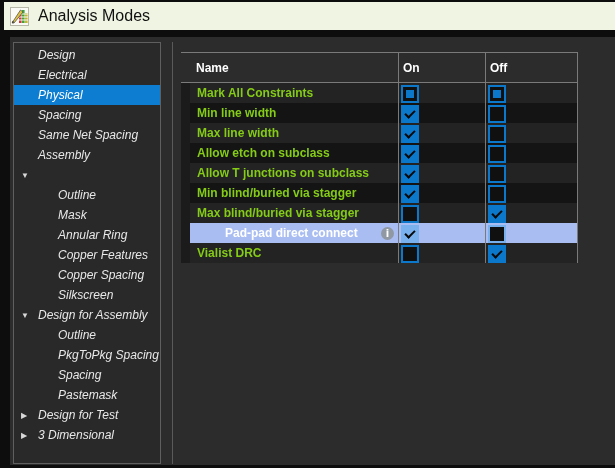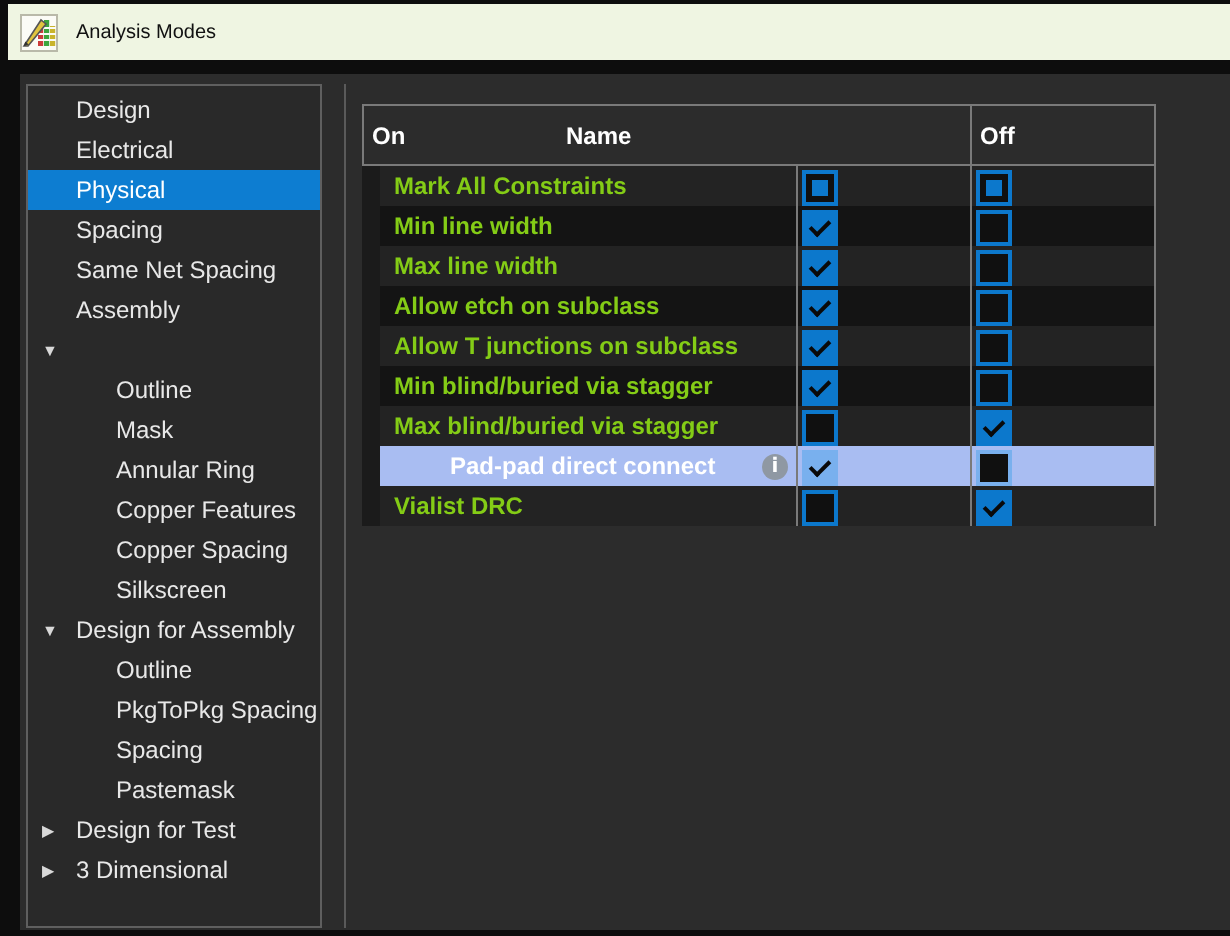--- a/index.html
+++ b/index.html
@@ -9,31 +9,31 @@
     font-family:"Liberation Sans","DejaVu Sans",sans-serif;
     -webkit-font-smoothing:antialiased;
   }
   
   .titlebar{
     position:absolute;top:2px;left:4px;right:0;height:28px;
     background:var(--titlebar_bg,#eff5e2);
     display:flex;align-items:center;padding-left:6px;box-sizing:border-box;
   }
   .titlebar .app-icon{width:19px;height:19px;flex:0 0 auto;}
-  .titlebar .title-text{margin-left:9px;font-size:10px;color:#111;}
+  .titlebar .title-text{margin-left:9px;font-size:16px;color:#111;}
   
   .main{
     position:absolute;top:37px;left:10px;right:0;bottom:3px;
     background:#2c2c2c;
   }
   
   .sidebar{
     position:absolute;left:13px;top:42px;width:148px;bottom:4px;
     background:#292929;border:1px solid #5f5f5f;box-sizing:border-box;
-    padding-top:2px;overflow:hidden;
+    padding-top:2px;overflow:hidden;font-style:italic;
   }
   .tree-item{
     display:flex;align-items:center;height:20px;
     padding-left:6px;color:#e8e8e8;font-size:12px;white-space:nowrap;cursor:default;
   }
   .tree-item.selected{background:var(--accent,#0d7dd1);color:#fff;}
   .arrow{
     width:18px;flex:0 0 auto;font-size:8px;color:#d8d8d8;
     display:flex;align-items:center;justify-content:flex-start;padding-left:1px;box-sizing:border-box;
   }
@@ -199,22 +199,22 @@
       <div class="tree-item">
         <div class="arrow">▶</div>
         <div class="tree-label">3 Dimensional</div>
       </div>
     </div>
 </div>
 <div class="panel-divider"></div>
 
 <div class="table">
   <div class="t-header">
+    <div class="hcell h-name">Name</div>
     <div class="hcell h-on">On</div>
-    <div class="hcell h-name">Name</div>
     <div class="hcell h-off">Off</div>
   </div>
   <div id="tbody">
       <div class="t-row">
         <div class="gutter"></div>
         <div class="cell name-cell">
           <div class="row-label">Mark All Constraints</div>
         </div>
         <div class="cell check-cell on">
           <div class="cb partial"></div>

